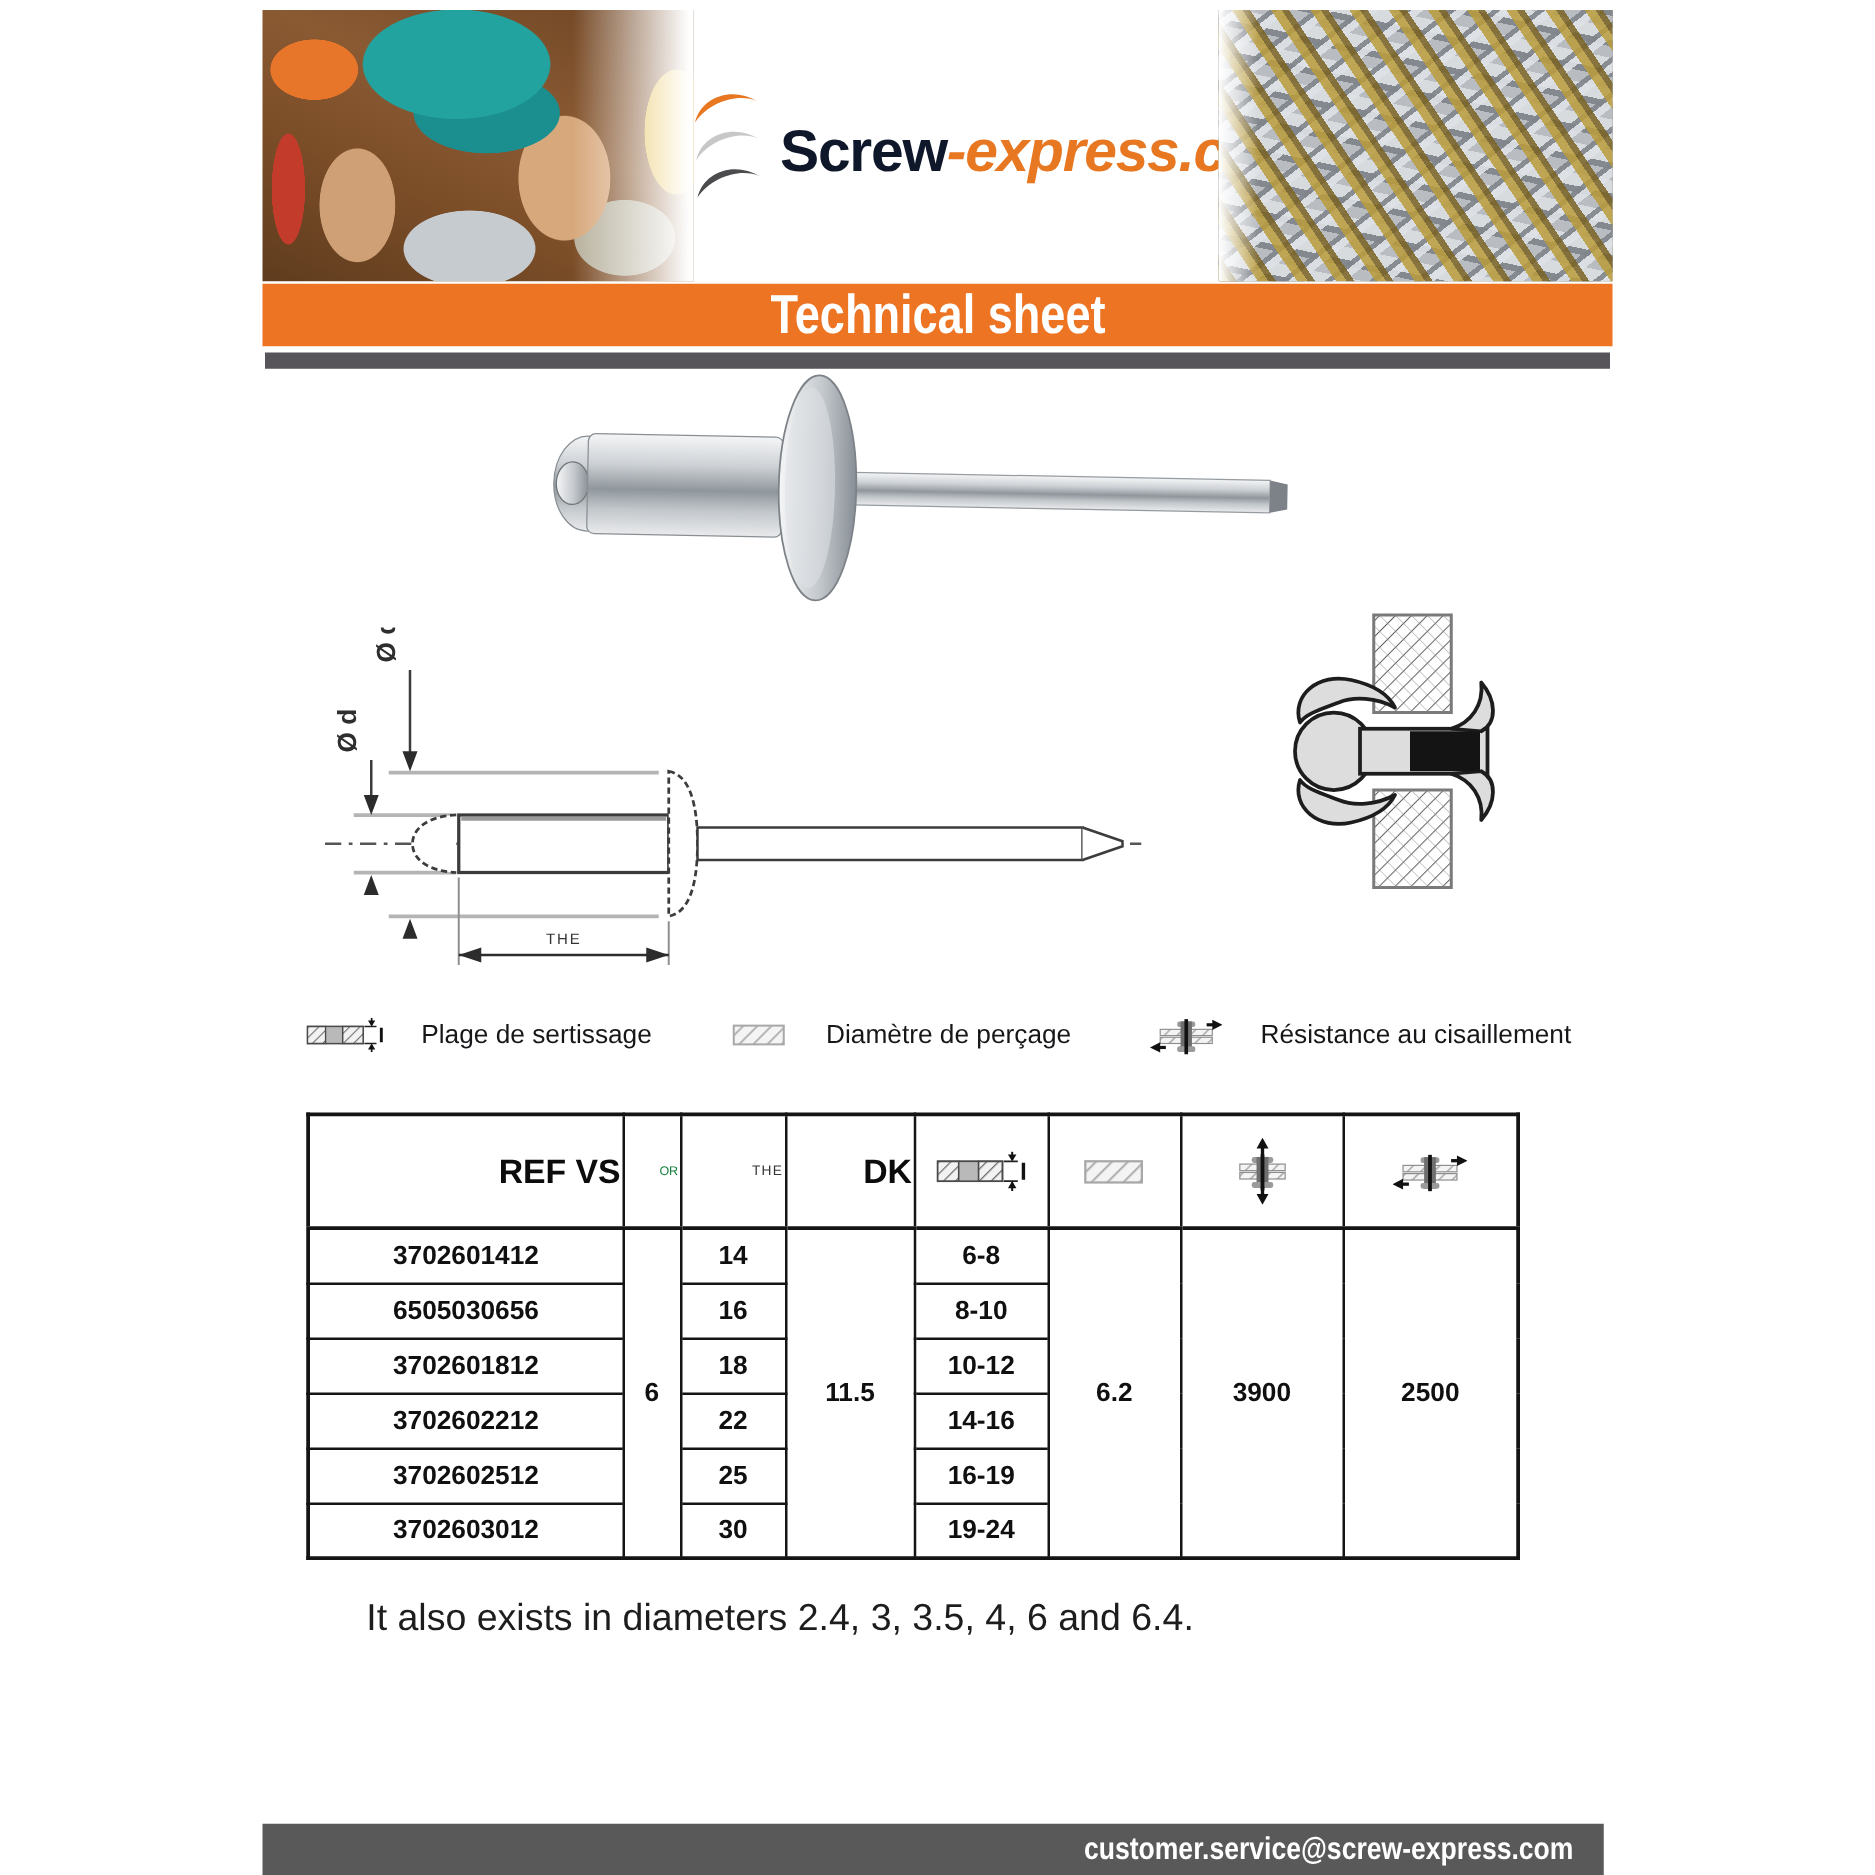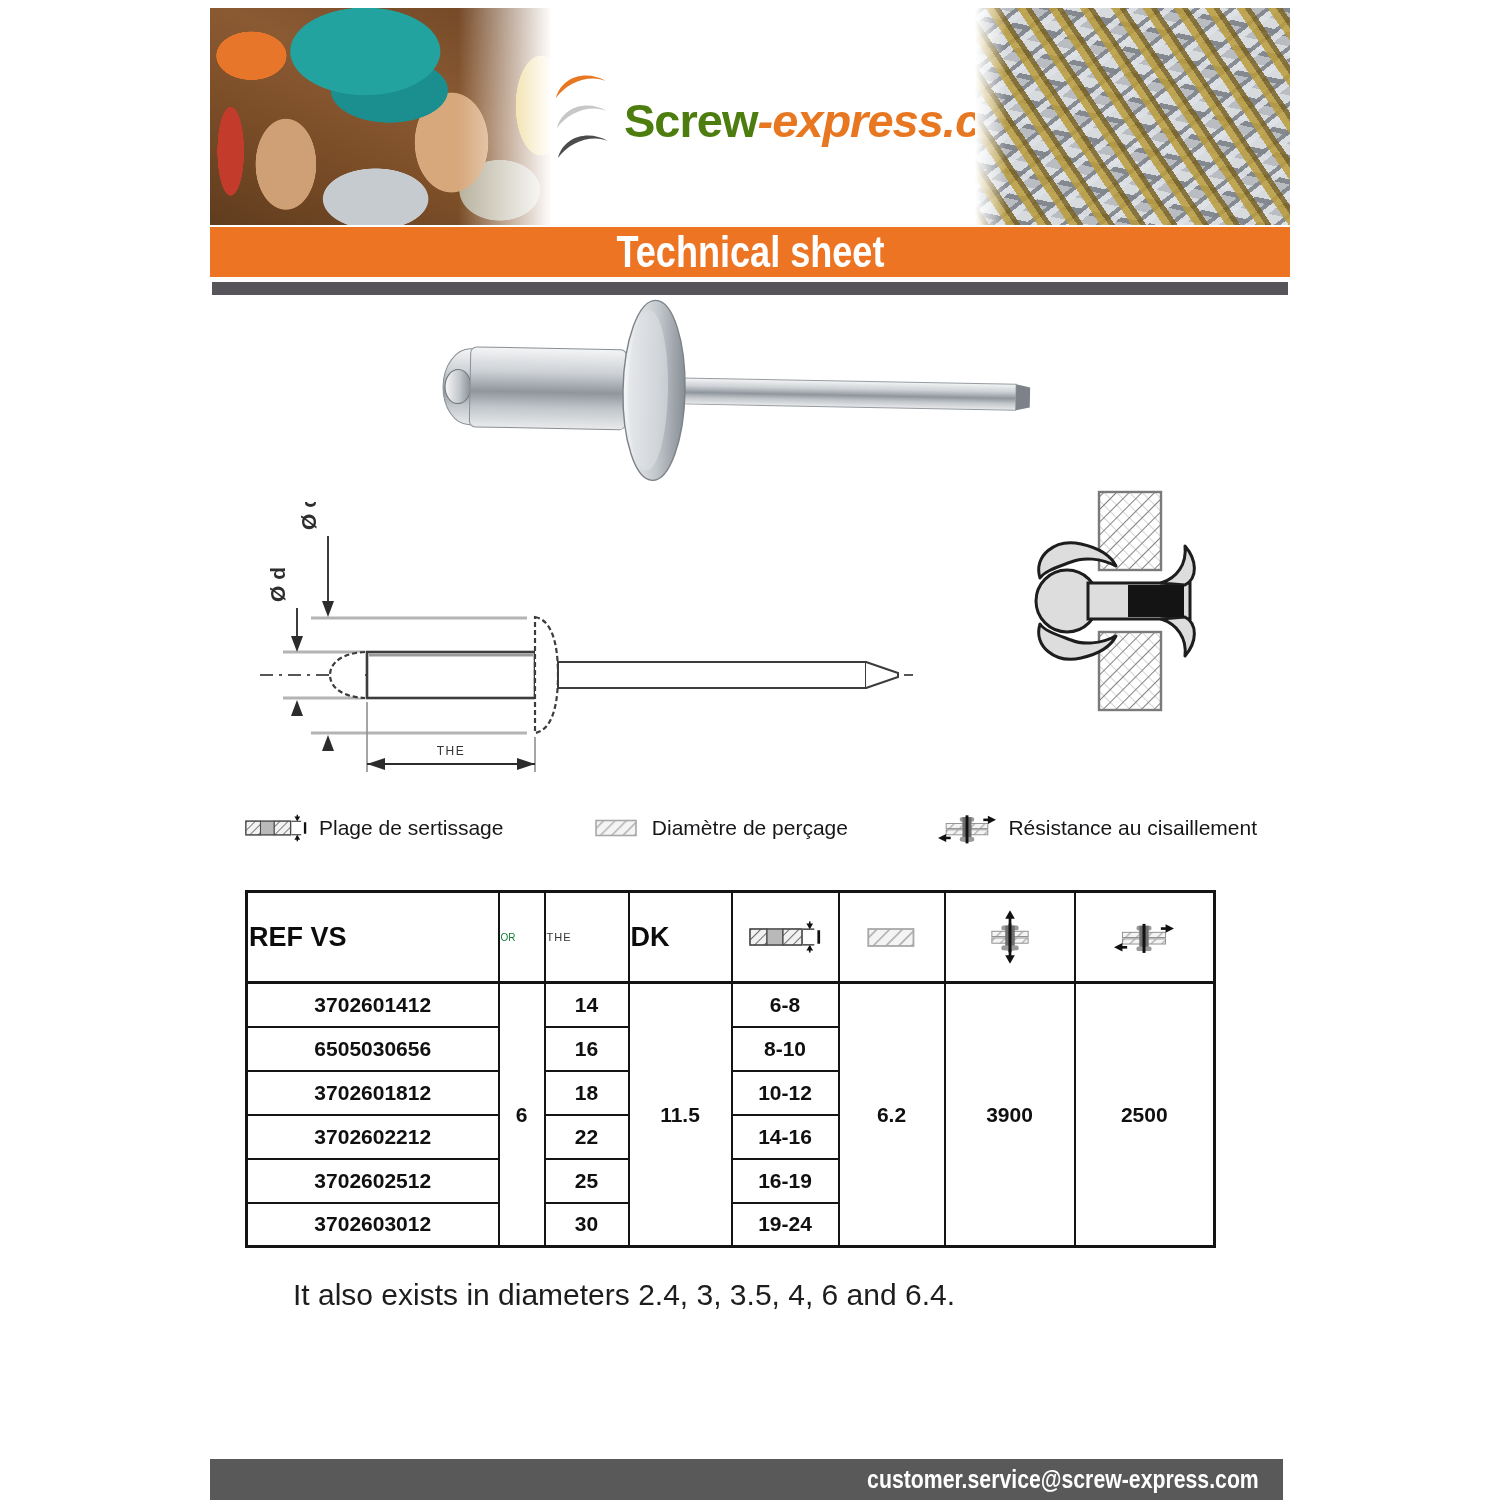--- a/index.html
+++ b/index.html
@@ -26,50 +26,50 @@
       linear-gradient(to right, #ffffff 0%, rgba(255,255,255,0) 10%),
       repeating-linear-gradient(56deg, rgba(186,156,60,.85) 0 7px, rgba(122,98,34,.85) 7px 12px, rgba(230,222,200,0) 12px 26px),
       repeating-linear-gradient(-38deg, rgba(222,226,230,.9) 0 6px, rgba(128,133,139,.9) 6px 10px, rgba(90,94,99,0) 10px 22px),
       repeating-linear-gradient(12deg, #b9bdc2 0 9px, #84898f 9px 14px, #d8dbde 14px 24px),
       #57513f;}
 
   .logo{position:absolute;left:552px;top:62px;width:420px;height:116px;
         display:flex;align-items:center;}
   .logo-swoosh{width:62px;height:104px;margin-right:10px;flex:0 0 auto;}
   .logo-text{font-size:47px;font-weight:700;letter-spacing:-1px;white-space:nowrap;}
-  .logo-text .primary{color:#4d7c0f;margin-top:32px;}
+  .logo-text .primary{color:#0f172a;margin-top:32px;}
   .logo-text .secondary{color:#e87722;font-style:italic;}
 
   
   .banner{position:absolute;left:210px;top:227px;width:1080px;height:50px;background:#ec7423;
           display:flex;align-items:center;justify-content:center;}
   .banner-title{color:#ffffff;font-size:44px;font-weight:800;letter-spacing:0;
           transform:scaleX(.82);transform-origin:center;white-space:nowrap;}
   .banner-shadow{position:absolute;left:212px;top:282px;width:1076px;height:13px;background:#57545a;}
 
   
   .product-photo{position:absolute;left:420px;top:296px;width:640px;height:192px;}
 
   
   .tech-drawing{position:absolute;left:245px;top:502px;width:700px;height:300px;}
   .cross-section{position:absolute;left:995px;top:486px;width:212px;height:242px;}
 
   
   .legend{position:absolute;left:245px;top:800px;width:1012px;height:56px;
           display:flex;align-items:center;justify-content:space-between;}
-  .legend-item{display:flex;align-items:center;gap:12px;}
+  .legend-item{display:flex;align-items:center;gap:30px;}
   .legend-item .lbl{font-size:21px;color:#17171a;}
   .li-icon{flex:0 0 auto;}
 
   
   .spec-table{position:absolute;left:245px;top:890px;width:968px;border-collapse:collapse;
               table-layout:fixed;background:#fff;}
   .spec-table,.spec-table th,.spec-table td{border:2px solid #141414;}
   .spec-table{border-width:3px;}
-  .spec-table thead th{border-bottom-width:3px;height:86px;vertical-align:middle;text-align:left;}
+  .spec-table thead th{border-bottom-width:3px;height:86px;vertical-align:middle;text-align:right;}
   .spec-table tbody tr{height:44px;padding-left:21px;}
   .spec-table td{text-align:center;vertical-align:middle;font-weight:700;font-size:21px;color:#101010;}
   th.h-big{font-size:27px;font-weight:800;color:#0c0c0c;letter-spacing:0;}
   th.h-small{font-size:10px;font-weight:400;color:#15803d;}
   th.h-tiny{font-size:11px;font-weight:400;color:#333;letter-spacing:1px;}
   .th-icon{display:block;margin:0 auto;}
 
   
   .note{position:absolute;left:293px;top:1278px;font-size:30px;color:#1d1d1d;margin:0;}
   .footer-bar{position:absolute;left:210px;top:1459px;width:1073px;height:41px;background:#595959;

